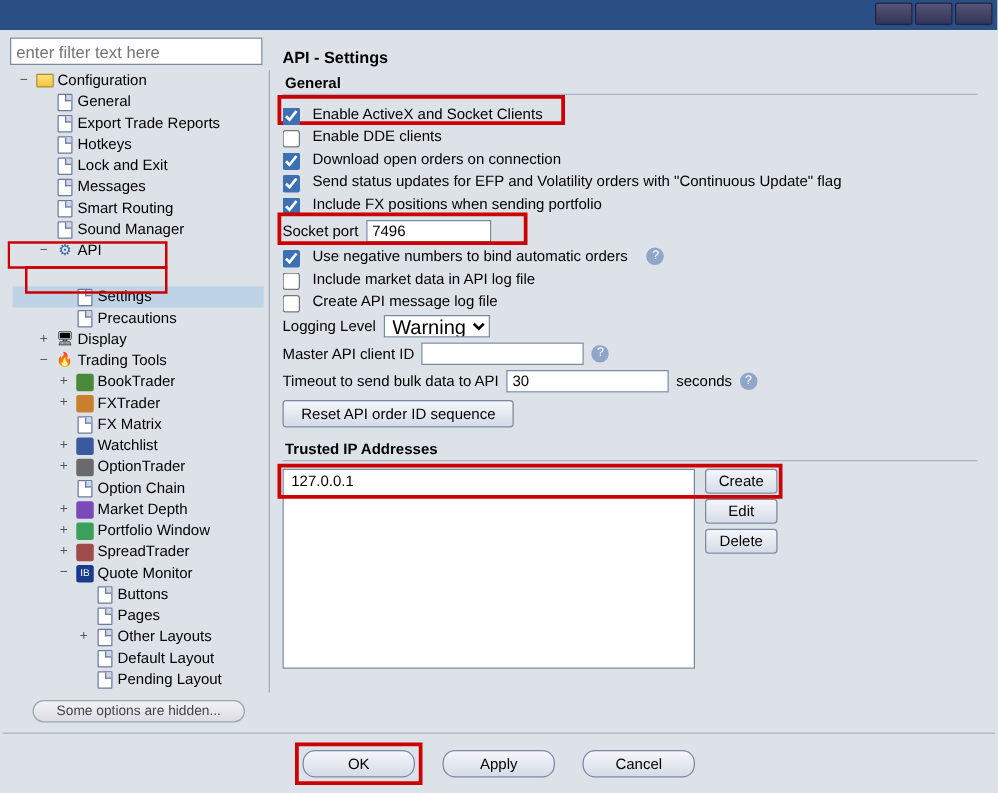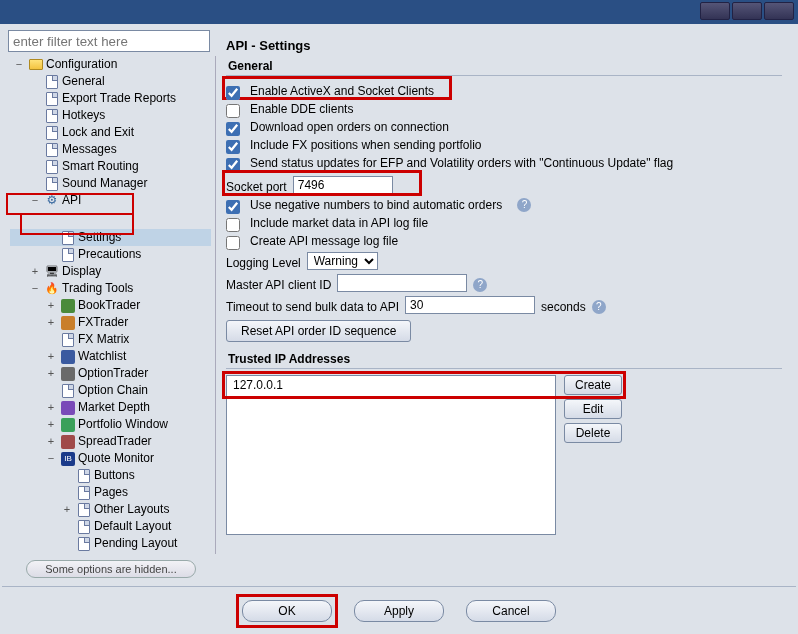--- a/index.html
+++ b/index.html
@@ -24,32 +24,32 @@
   .page-icon:before { content:""; position:absolute; top:0; right:0; width:4px; height:4px; background:#cfd7e6; border-left:1px solid #6a7aa0; border-bottom:1px solid #6a7aa0; }
   .folder-icon { width:14px; height:11px; background:linear-gradient(#ffe27a,#f3c33f); border:1px solid #b08a20; border-radius:1px; }
   .ind0{padding-left:2px}.ind1{padding-left:18px}.ind2{padding-left:34px}.ind3{padding-left:50px}
   .sel { background:#bfd3e6;margin-top:20px; }
   .api-hl { position:absolute; border:2px solid #c00; pointer-events:none; }
   .hidden-pill { margin:6px auto 4px; width:170px; border:1px solid #9aa; border-radius:10px; background:linear-gradient(#f2f2f6,#dcdce6); font-size:11px; text-align:center; padding:2px 6px; color:#444; }
   .content { flex:1; position:relative; padding:6px 10px 0 10px; overflow:hidden; }
   .section-title { font-weight:bold; font-size:13px; padding:4px 0 2px; color:#000; }
   .group-label { font-weight:bold; padding:4px 0 0 2px; }
   .divider { border-top:1px solid #a9b4c6; margin:2px 0 6px; }
-  .row { display:flex; align-items:flex-end; gap:6px; padding:2px 0; }
+  .row { display:flex; align-items:center; gap:6px; padding:2px 0; }
   .row label { cursor:pointer; }
   input[type=checkbox]{ width:14px; height:14px; margin:0 4px 0 0; accent-color:#3d6fb3; position:relative; top:2px;}
   .textinput { border:1px solid #7a8aa3; background:#fff; height:18px; padding:1px 4px; font-size:12px; }.w100{width:100px}.w130{width:130px}
   .help { width:14px; height:14px; border-radius:7px; background:#8fa6c9; color:#fff; font-size:10px; line-height:14px; text-align:center; }
   .btn { border:1px solid #7a8aa3; background:linear-gradient(#f4f6fa,#d5dbe7); border-radius:3px; height:22px; padding:0 14px; font-size:12px; cursor:pointer; }
   .btn.small{height:20px; padding:0 10px;}
   .listpanel { display:flex; gap:8px; margin-top:2px; }
   .iplist { width:330px; height:160px; border:1px solid #7a8aa3; background:#fff; }
   .iplist .ipitem { padding:2px 6px; }
   .listbtns { display:flex; flex-direction:column; gap:4px; }
-  .select { border:1px solid #7a8aa3; background:#fff; height:18px; font-size:12px; padding:0 2px; }
+  .select { border:1px solid #7a8aa3; background:#fff; height:18px; font-size:16px; padding:0 2px; }
   .footer { height:48px; border-top:1px solid #a9b4c6; display:flex; align-items:center; justify-content:center; gap:22px; }
   .footer .btn{ width:90px;border-radius:10px; }
   
   .hl-box { position:absolute; border:3px solid #c00; pointer-events:none; }
   
   .cicon { width:14px; height:14px; border-radius:2px; display:inline-block; }
 </style>
 </head>
 <body>
 
@@ -279,26 +279,26 @@
       </div>
       <div class="row">
           <input type="checkbox" id="c2" style="">
           <label for="c2">Enable DDE clients</label>
         </div>
       <div class="row">
           <input type="checkbox" id="c3" checked="" style="">
           <label for="c3">Download open orders on connection</label>
         </div>
       <div class="row">
+          <input type="checkbox" id="c5" checked="" style="">
+          <label for="c5">Send status updates for EFP and Volatility orders with "Continuous Update" flag</label>
+        </div>
+      <div class="row">
           <input type="checkbox" id="c4" checked="" style="">
           <label for="c4">Include FX positions when sending portfolio</label>
-        </div>
-      <div class="row">
-          <input type="checkbox" id="c5" checked="" style="">
-          <label for="c5">Send status updates for EFP and Volatility orders with "Continuous Update" flag</label>
         </div>
 
       <div style="position:relative; margin-top:2px;">
         <div class="hl-box" style="top:-4px; left:-4px; width:200px; height:26px;"></div>
         <div class="row">
           <span>Socket port</span>
           <input class="textinput w100" value="7496" style="">
         </div>
       </div>
 

